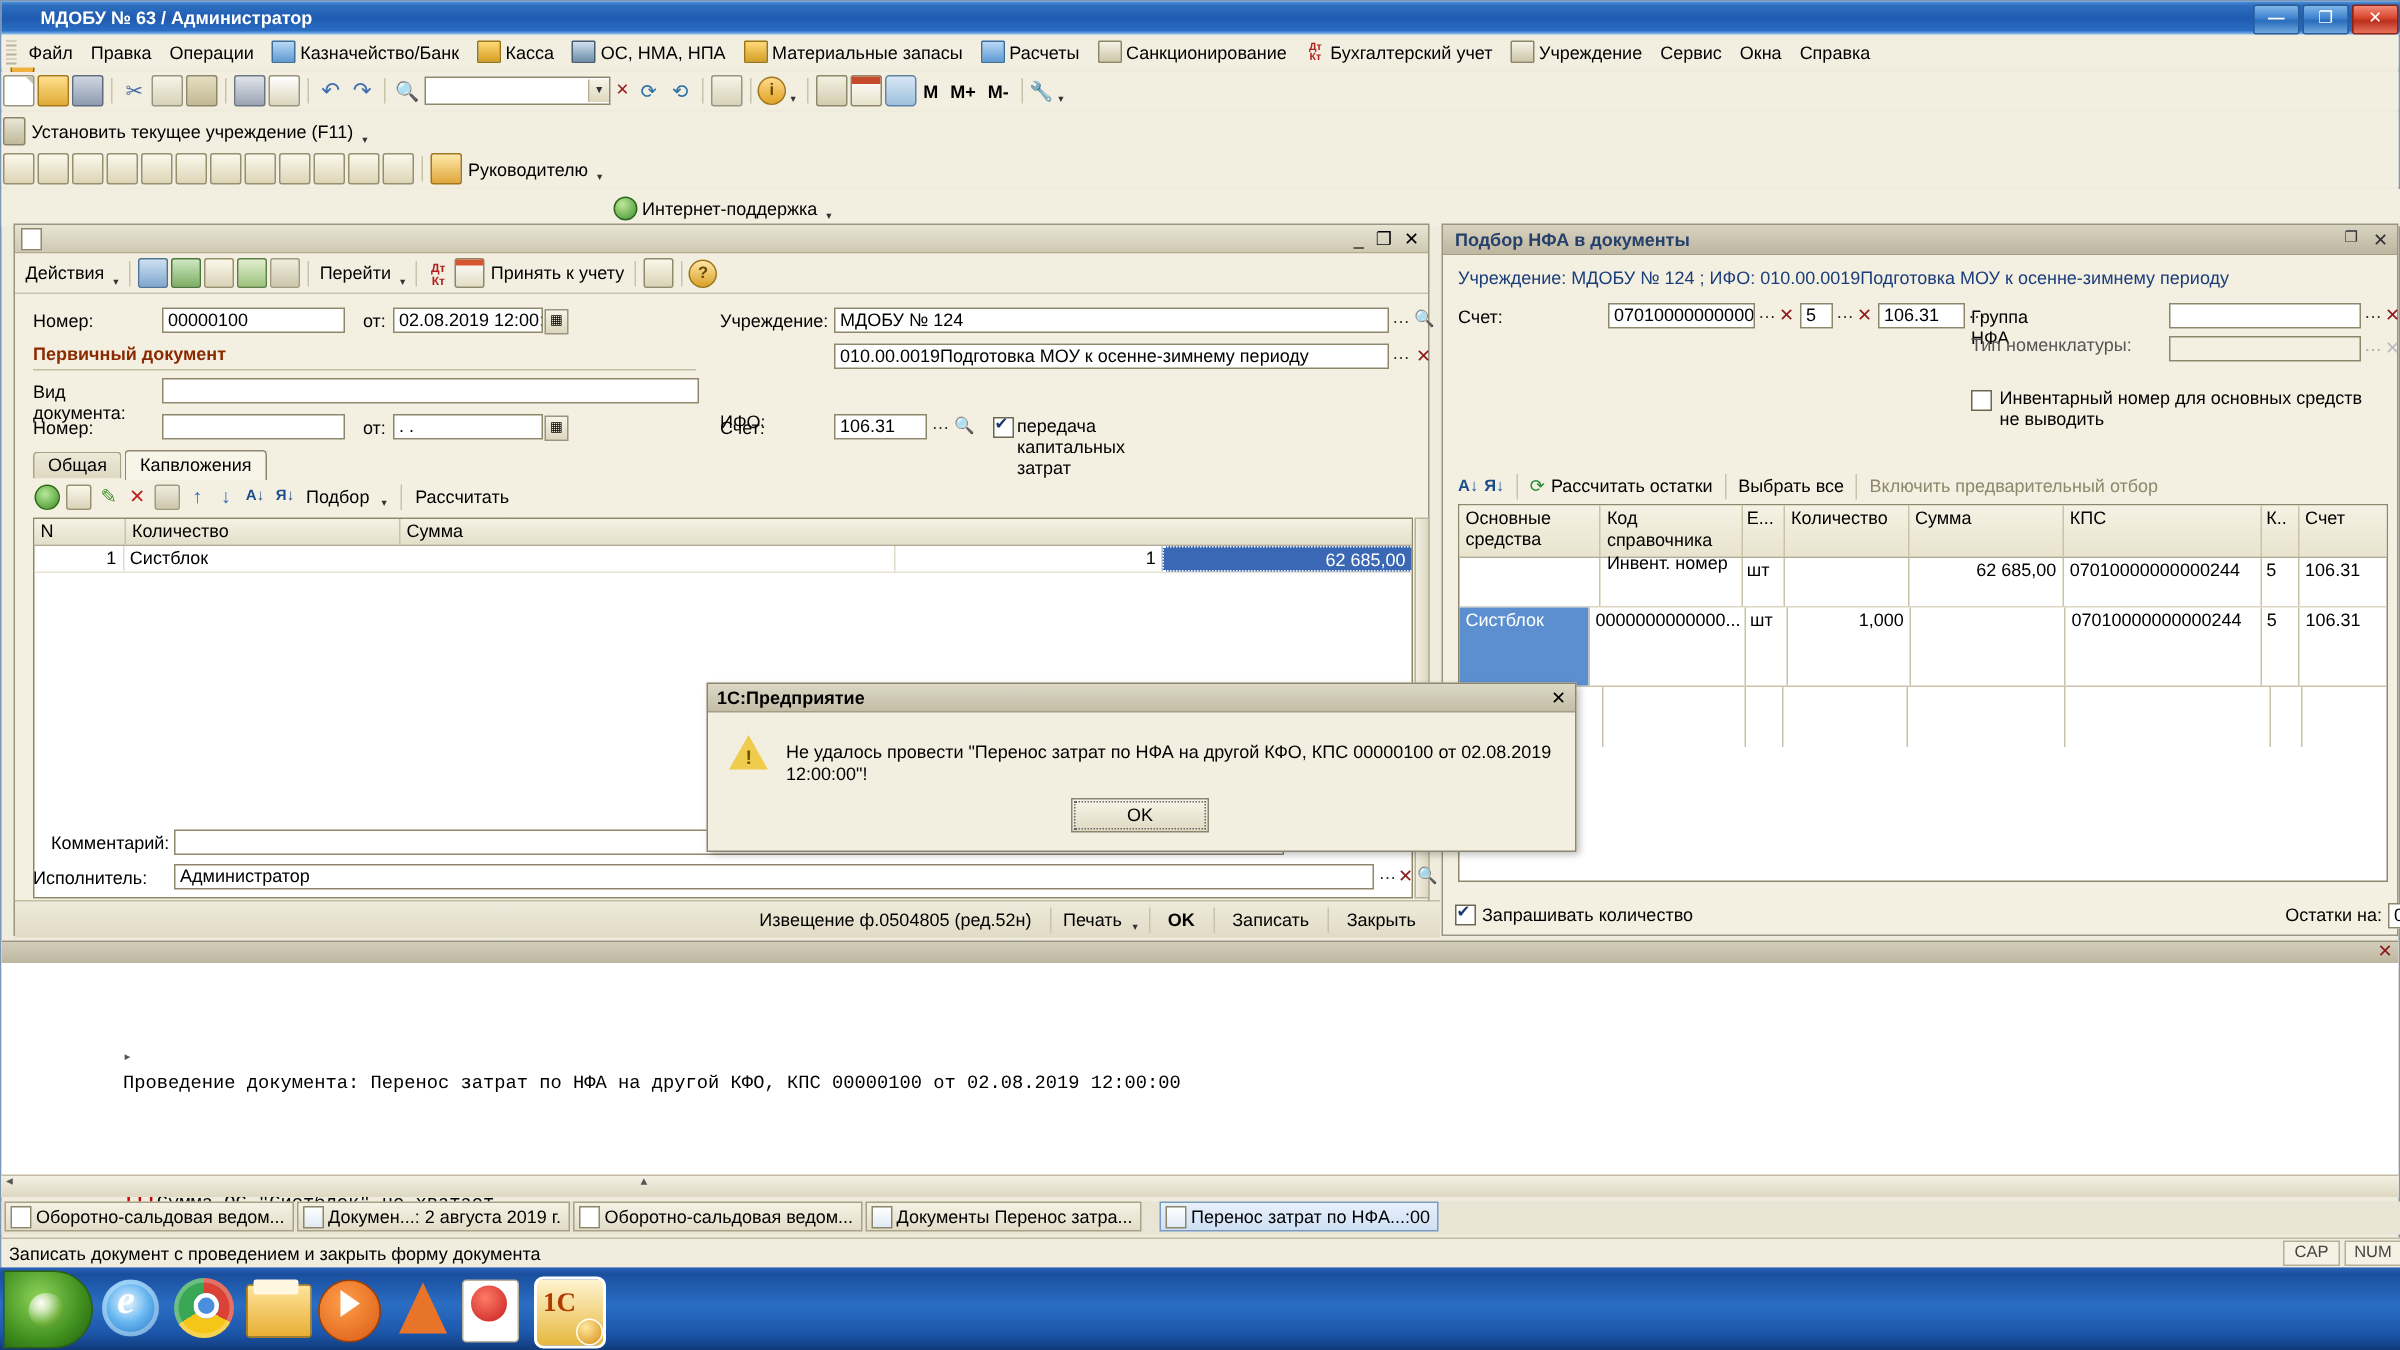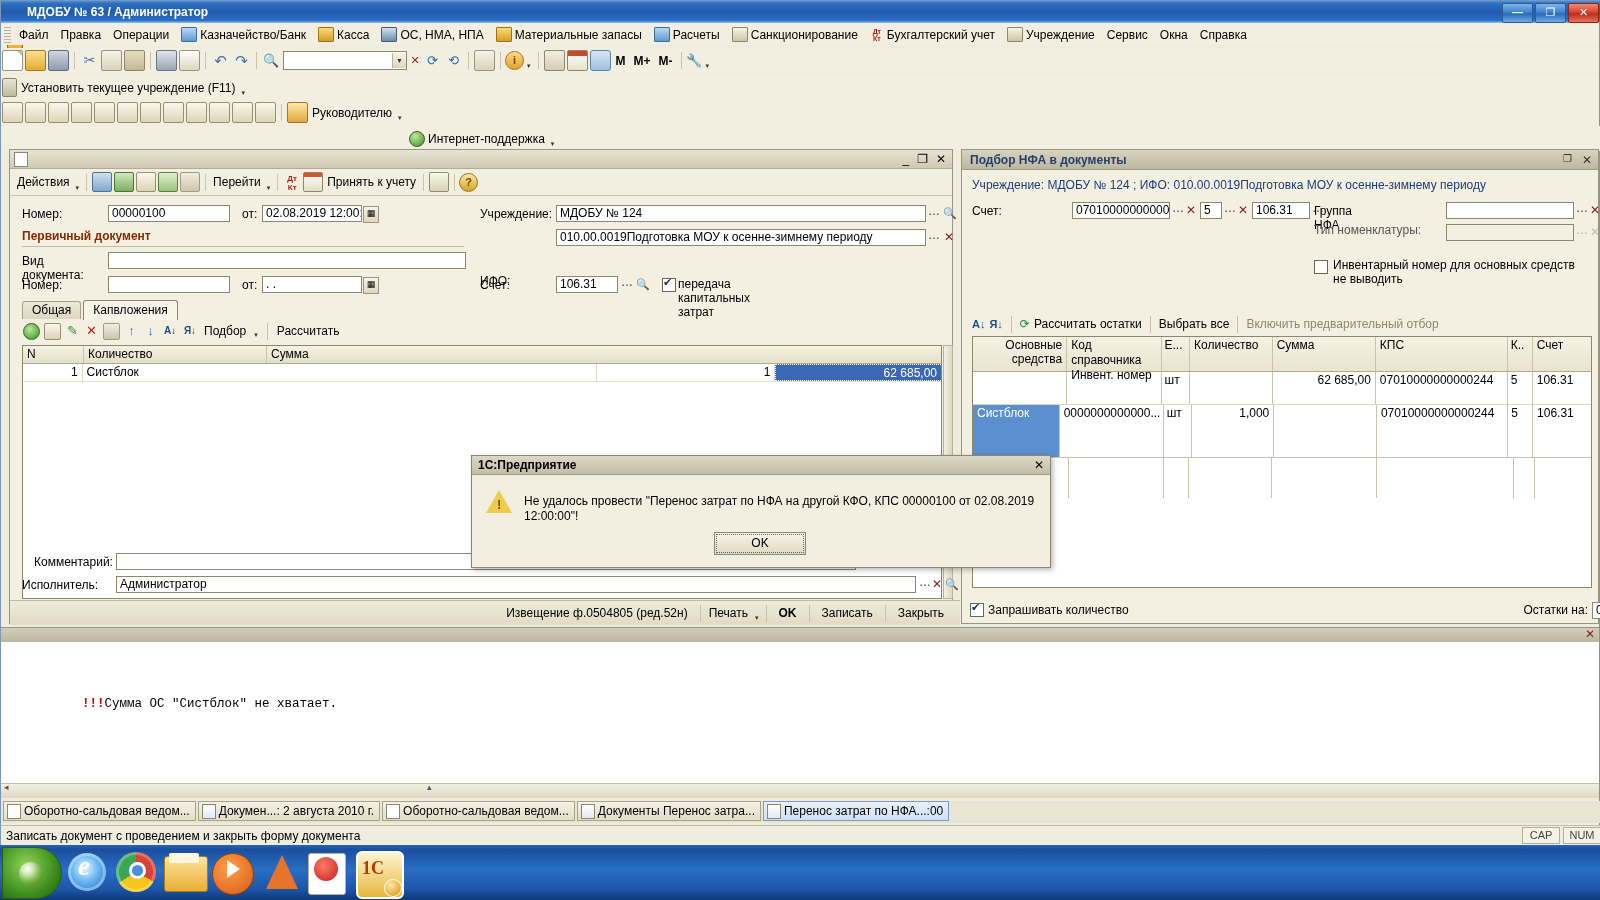--- a/index.html
+++ b/index.html
@@ -180,21 +180,21 @@
   .bang{color:#cc0000;font-weight:bold;}
   .msgscroll{position:absolute;left:0;bottom:0;width:1598px;height:14px;
     background:linear-gradient(180deg,#f3f0e2,#ded8c2);border-top:1px solid #c3bca3;}
 
   
   .wtabs{position:absolute;left:0;top:800px;width:1598px;height:22px;
     background:#e9e5d4;display:flex;padding-left:2px;gap:2px;}
   .wtab{height:18px;background:linear-gradient(180deg,#f5f2e5,#e2ddc7);
     border:1px solid #a9a289;font-size:12px;line-height:17px;padding:0 5px 0 3px;
     display:flex;align-items:center;gap:3px;white-space:nowrap;}
-  .wtab.active{background:linear-gradient(180deg,#e8f0fb,#cfe0f4);border-color:#7a9cc4;}
+  .wtab.active{background:linear-gradient(180deg,#e8f0fb,#cfe0f4);border-color:#7a9cc4;margin-left:10px;}
   .wti{width:12px;height:13px;background:#fff;border:1px solid #8e876c;flex:none;}
   .wti.t2{background:linear-gradient(180deg,#fff,#e0eaf5);}
 
   
   .statusbar{position:absolute;left:0;top:824px;width:1598px;height:19px;
     background:#f0ecde;border-top:1px solid #c3bca3;display:flex;align-items:center;
     font-size:12px;padding-left:5px;}
   .sb-ind{width:36px;height:15px;border:1px solid #b6af97;margin-right:3px;
     text-align:center;line-height:14px;font-size:11px;color:#444;background:#f5f2e5;}
 
@@ -590,21 +590,21 @@
         <span style="color:#2a8a3a;font-size:12px;">⟳</span>
         <span>Рассчитать остатки</span>
         <span class="sep"></span>
         <span>Выбрать все</span>
         <span class="sep"></span>
         <span class="linkg">Включить предварительный отбор</span>
       </div>
 
       <div class="grid" style="left:10px;top:186px;width:620px;height:252px;">
         <div style="display:flex;height:34px;background:linear-gradient(180deg,#f5f2e4,#e9e4ce);border-bottom:1px solid #b3ac93;font-size:12px;">
-          <div style="width:95px;border-right:1px solid #cac3aa;padding:1px 4px;line-height:14px;text-align:right;">Основные средства</div>
+          <div style="width:95px;border-right:1px solid #cac3aa;padding:1px 4px;line-height:14px;">Основные средства</div>
           <div style="width:95px;border-right:1px solid #cac3aa;padding:1px 4px;line-height:15px;">
             <div>Код справочника</div>
             <div>Инвент. номер</div>
           </div>
           <div style="width:24px;border-right:1px solid #cac3aa;padding:1px 3px;line-height:14px;">Е...</div>
           <div style="width:82px;border-right:1px solid #cac3aa;padding:1px 4px;line-height:14px;">Количество</div>
           <div style="width:105px;border-right:1px solid #cac3aa;padding:1px 4px;line-height:14px;">Сумма</div>
           <div style="width:137px;border-right:1px solid #cac3aa;padding:1px 4px;line-height:14px;">КПС</div>
           <div style="width:20px;border-right:1px solid #cac3aa;padding:1px 3px;line-height:14px;">К..</div>
           <div style="width:56px;padding:1px 4px;line-height:14px;">Счет</div>
@@ -661,37 +661,41 @@
       <div style="position:absolute;left:52px;top:38px;width:516px;font-size:12px;line-height:15px;">Не удалось провести "Перенос затрат по НФА на другой КФО, КПС 00000100 от 02.08.2019 12:00:00"!</div>
       <div class="okbtn" style="position:absolute;left:242px;top:76px;">OK</div>
     </div>
 
     <div class="msgpane">
       <div class="msgbar">
         <span class="mx">✕</span>
       </div>
       <div class="msgtxt">
         <div>
+          <span style="color:#555;font-size:10px;">▸</span>
+          <span>Проведение документа: Перенос затрат по НФА на другой КФО, КПС 00000100 от 02.08.2019 12:00:00</span>
+        </div>
+        <div>
           <span class="bang">!!!</span><span>Сумма ОС "Систблок" не хватает.</span>
         </div>
       </div>
       <div class="msgscroll">
         <span style="position:absolute;left:3px;top:-2px;font-size:9px;color:#555;">◂</span>
         <span style="position:absolute;left:426px;top:-2px;font-size:9px;color:#555;">▴</span>
       </div>
     </div>
 
     <div class="wtabs">
       <div class="wtab">
         <span class="wti"></span>
         <span>Оборотно-сальдовая ведом...</span>
       </div>
       <div class="wtab">
         <span class="wti t2"></span>
-        <span>Докумен...: 2 августа 2010 г.</span>
+        <span>Докумен...: 2 августа 2019 г.</span>
       </div>
       <div class="wtab">
         <span class="wti"></span>
         <span>Оборотно-сальдовая ведом...</span>
       </div>
       <div class="wtab">
         <span class="wti t2"></span>
         <span>Документы Перенос затра...</span>
       </div>
       <div class="wtab active">

